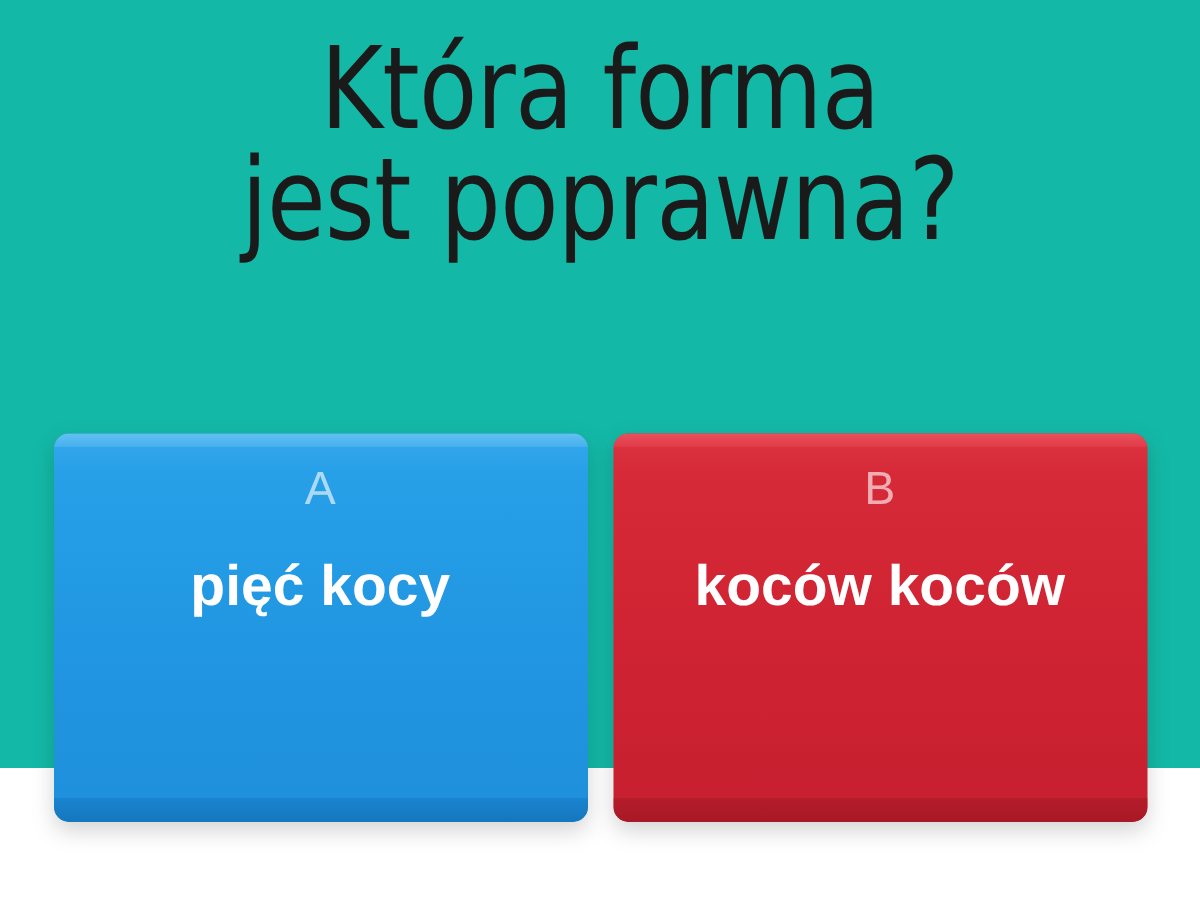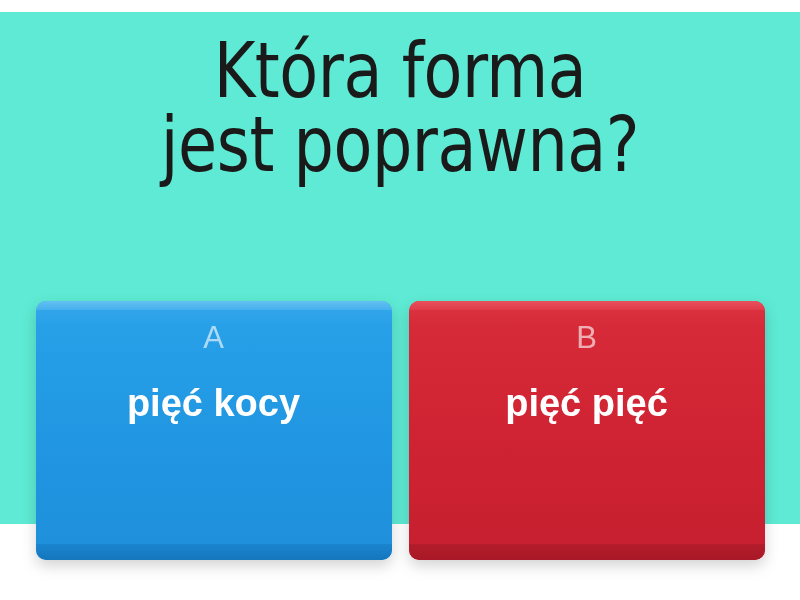--- a/index.html
+++ b/index.html
@@ -16,22 +16,21 @@
     display: flex;
     flex-direction: column;
     align-items: center;
   }
 
   
   .quiz-root {
     width: 800px;
     height: 512px;
     position: relative;
-    background: #5eead4;
-    margin-top: 12px;
+    background: #14b8a6;
   }
 
   .question-area {
     width: 800px;
     padding: 22px 20px 0 20px;
     text-align: center;
   }
 
   .question-text {
     font-family: "DejaVu Sans Condensed", "Liberation Sans Narrow", "Liberation Sans", sans-serif;
@@ -151,18 +150,18 @@
 
   <div class="answers-row">
 
     <div class="answer-card card-a">
       <div class="card-letter">A</div>
       <div class="card-answer">pięć kocy</div>
     </div>
 
     <div class="answer-card card-b">
       <div class="card-letter">B</div>
-      <div class="card-answer">pięć pięć</div>
+      <div class="card-answer">koców koców</div>
     </div>
 
   </div>
 
 </div>
 
 </body></html>

